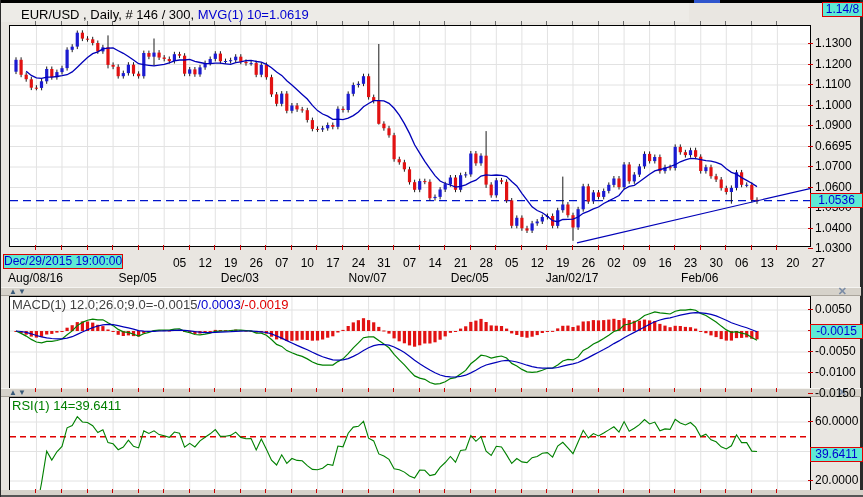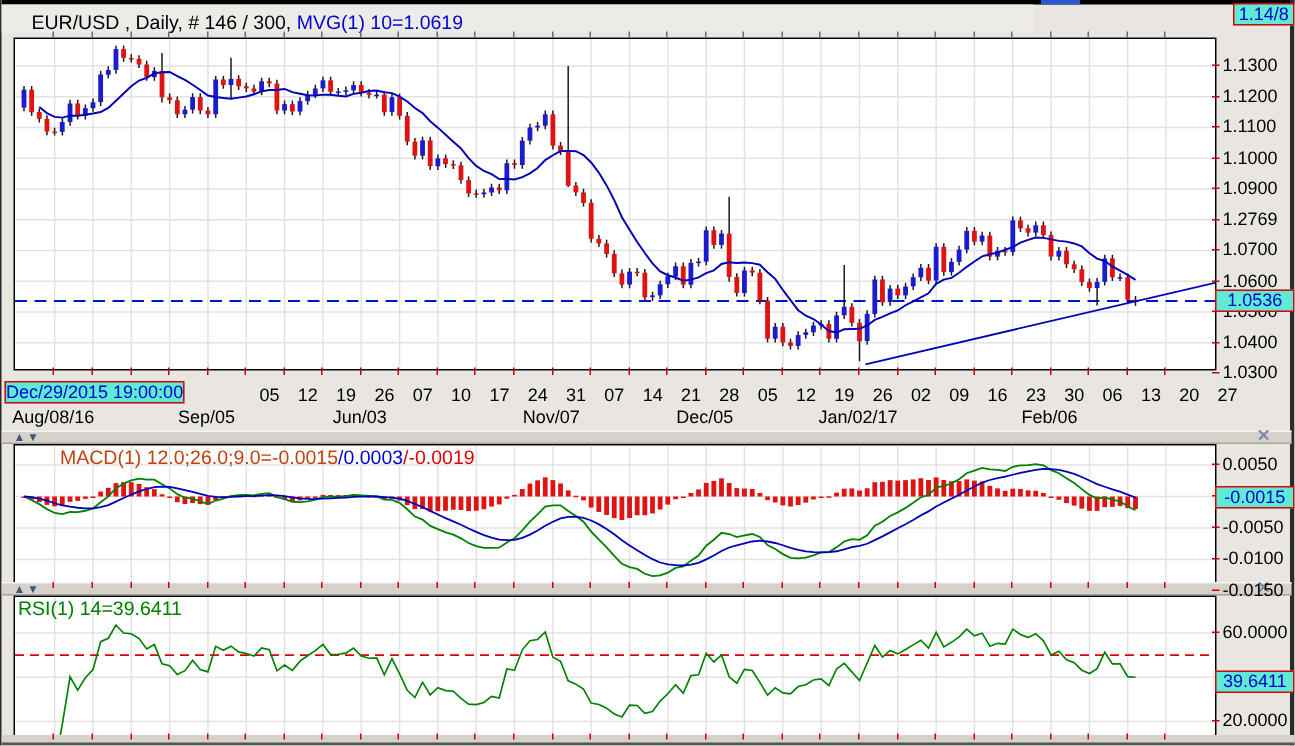--- a/index.html
+++ b/index.html
@@ -572,21 +572,21 @@
         <rect x="719.8" y="34.0" width="3.2" height="9.6" fill="#e11212"></rect>
         <rect x="724.9" y="34.0" width="3.2" height="7.1" fill="#e11212"></rect>
         <rect x="730.0" y="34.0" width="3.2" height="6.9" fill="#e11212"></rect>
         <rect x="735.1" y="34.0" width="3.2" height="6.4" fill="#e11212"></rect>
         <rect x="740.2" y="34.0" width="3.2" height="7.8" fill="#e11212"></rect>
         <rect x="745.4" y="34.0" width="3.2" height="8.3" fill="#e11212"></rect>
         <polyline points="6.0,34.0 11.1,36.4 16.2,39.1 21.3,42.4 26.4,45.0 31.6,45.8 36.7,44.3 41.8,44.4 46.9,43.5 52.0,42.0 57.1,37.8 62.2,33.9 67.3,28.6 72.4,25.4 77.5,23.2 82.7,22.1 87.8,22.8 92.9,22.8 98.0,25.8 103.1,28.6 108.2,32.4 113.3,34.8 118.4,35.4 123.5,37.2 128.6,39.1 133.8,36.7 138.9,35.4 144.0,33.7 149.1,33.1 154.2,33.0 159.3,33.2 164.4,32.2 169.5,31.8 174.6,34.4 179.7,35.7 184.9,37.5 190.0,37.8 195.1,37.2 200.2,36.1 205.3,34.3 210.4,34.1 215.5,34.0 220.6,33.7 225.7,33.0 230.8,33.2 236.0,33.6 241.1,33.9 246.2,36.1 251.3,36.2 256.4,38.2 261.5,42.5 266.6,47.4 271.7,49.4 276.8,53.6 281.9,55.8 287.1,57.9 292.2,59.4 297.3,61.9 302.4,65.0 307.5,67.1 312.6,68.2 317.7,68.2 322.8,68.1 327.9,64.6 333.0,61.8 338.2,56.6 343.3,50.8 348.4,45.9 353.5,40.7 358.6,39.9 363.7,39.9 368.8,43.6 373.9,47.0 379.0,50.8 384.1,57.4 389.3,62.8 394.4,67.9 399.5,73.6 404.6,78.9 409.7,81.1 414.8,82.3 419.9,85.5 425.0,87.1 430.1,86.6 435.2,84.8 440.4,81.6 445.5,80.6 450.6,76.9 455.7,73.4 460.8,66.8 465.9,62.8 471.0,58.2 476.1,59.0 481.2,61.1 486.3,59.9 491.5,59.0 496.6,61.0 501.7,66.4 506.8,69.0 511.9,72.4 517.0,74.9 522.1,75.3 527.2,74.8 532.3,73.2 537.4,71.3 542.6,71.0 547.7,67.9 552.8,64.0 557.9,62.4 563.0,62.9 568.1,59.9 573.2,53.5 578.3,50.8 583.4,47.0 588.5,44.6 593.7,41.6 598.8,38.2 603.9,34.5 609.0,32.9 614.1,28.0 619.2,27.0 624.3,25.2 629.4,22.5 634.5,18.5 639.6,16.7 644.8,14.9 649.9,15.9 655.0,16.3 660.1,17.0 665.2,14.2 670.3,13.2 675.4,13.1 680.5,12.4 685.6,13.2 690.7,16.4 695.9,18.5 701.0,21.8 706.1,25.0 711.2,29.1 716.3,32.9 721.4,35.3 726.5,34.6 731.6,36.1 736.7,37.2 741.8,40.5 747.0,43.2" fill="none" stroke="#008000" stroke-width="1.2"></polyline>
         <polyline points="6.0,34.0 11.1,34.5 16.2,35.4 21.3,36.8 26.4,38.5 31.6,39.9 36.7,40.8 41.8,41.5 46.9,41.9 52.0,41.9 57.1,41.1 62.2,39.7 67.3,37.4 72.4,35.0 77.5,32.7 82.7,30.6 87.8,29.0 92.9,27.8 98.0,27.4 103.1,27.6 108.2,28.6 113.3,29.8 118.4,30.9 123.5,32.2 128.6,33.6 133.8,34.2 138.9,34.4 144.0,34.3 149.1,34.0 154.2,33.8 159.3,33.7 164.4,33.4 169.5,33.1 174.6,33.3 179.7,33.8 184.9,34.6 190.0,35.2 195.1,35.6 200.2,35.7 205.3,35.4 210.4,35.2 215.5,34.9 220.6,34.7 225.7,34.3 230.8,34.1 236.0,34.0 241.1,34.0 246.2,34.4 251.3,34.8 256.4,35.5 261.5,36.9 266.6,39.0 271.7,41.1 276.8,43.6 281.9,46.0 287.1,48.4 292.2,50.6 297.3,52.8 302.4,55.3 307.5,57.6 312.6,59.7 317.7,61.4 322.8,62.8 327.9,63.1 333.0,62.9 338.2,61.6 343.3,59.4 348.4,56.7 353.5,53.5 358.6,50.8 363.7,48.6 368.8,47.6 373.9,47.5 379.0,48.2 384.1,50.0 389.3,52.6 394.4,55.6 399.5,59.2 404.6,63.2 409.7,66.7 414.8,69.9 419.9,73.0 425.0,75.8 430.1,78.0 435.2,79.3 440.4,79.8 445.5,80.0 450.6,79.4 455.7,78.2 460.8,75.9 465.9,73.3 471.0,70.3 476.1,68.0 481.2,66.6 486.3,65.3 491.5,64.0 496.6,63.4 501.7,64.0 506.8,65.0 511.9,66.5 517.0,68.2 522.1,69.6 527.2,70.6 532.3,71.1 537.4,71.2 542.6,71.1 547.7,70.5 552.8,69.2 557.9,67.8 563.0,66.9 568.1,65.5 573.2,63.1 578.3,60.6 583.4,57.9 588.5,55.2 593.7,52.5 598.8,49.7 603.9,46.6 609.0,43.9 614.1,40.7 619.2,38.0 624.3,35.4 629.4,32.8 634.5,30.0 639.6,27.3 644.8,24.8 649.9,23.0 655.0,21.7 660.1,20.8 665.2,19.5 670.3,18.2 675.4,17.2 680.5,16.2 685.6,15.6 690.7,15.8 695.9,16.3 701.0,17.4 706.1,18.9 711.2,21.0 716.3,23.3 721.4,25.7 726.5,27.5 731.6,29.2 736.7,30.8 741.8,32.8 747.0,34.8" fill="none" stroke="#0000b8" stroke-width="1.2"></polyline>
       </svg>
   </div>
-  <div class="panel-header" style="left:11px;top:297px;"><span style="color:#c2410c;margin-left:28px;">MACD(1) 12.0;26.0;9.0=-0.0015</span><span style="color:#0000d0;">/0.0003</span><span style="color:#e00000;">/-0.0019</span></div>
+  <div class="panel-header" style="left:11px;top:297px;"><span style="color:#404040;">MACD(1) 12.0;26.0;9.0=-0.0015</span><span style="color:#0000d0;">/0.0003</span><span style="color:#e00000;">/-0.0019</span></div>
   <div class="badge" style="left:809px;top:324px;width:51px;height:13px;">-0.0015</div>
 
   <div class="splitter" style="top:388px;">
     <span class="split-arrows">▲▼</span>
     <span class="split-close">✕</span>
   </div>
 
   <div class="plot" style="left:8px;top:397px;width:800px;height:92px;">
     <svg id="svg-rsi" width="800" height="92" viewBox="0 0 800 92">
         <line x1="0" x2="800" y1="24" y2="24" stroke="#e2e2e2" stroke-width="1"></line>
@@ -633,21 +633,21 @@
 <div class="axis-label" style="left: 814px; top: 36px;">1.1300</div>
     <div class="axis-tick" style="left: 807px; top: 43px;"></div>
     <div class="axis-label" style="left: 814px; top: 56.5px;">1.1200</div>
     <div class="axis-tick" style="left: 807px; top: 63.5px;"></div>
     <div class="axis-label" style="left: 814px; top: 77px;">1.1100</div>
     <div class="axis-tick" style="left: 807px; top: 84px;"></div>
     <div class="axis-label" style="left: 814px; top: 97.5px;">1.1000</div>
     <div class="axis-tick" style="left: 807px; top: 104.5px;"></div>
     <div class="axis-label" style="left: 814px; top: 118px;">1.0900</div>
     <div class="axis-tick" style="left: 807px; top: 125px;"></div>
-    <div class="axis-label" style="left: 814px; top: 138.5px;">1.2769</div>
+    <div class="axis-label" style="left: 814px; top: 138.5px;">0.6695</div>
     <div class="axis-tick" style="left: 807px; top: 145.5px;"></div>
     <div class="axis-label" style="left: 814px; top: 159px;">1.0700</div>
     <div class="axis-tick" style="left: 807px; top: 166px;"></div>
     <div class="axis-label" style="left: 814px; top: 179.5px;">1.0600</div>
     <div class="axis-tick" style="left: 807px; top: 186.5px;"></div>
     <div class="axis-label" style="left: 814px; top: 200px;">1.0500</div>
     <div class="axis-tick" style="left: 807px; top: 207px;"></div>
     <div class="axis-label" style="left: 814px; top: 220.5px;">1.0400</div>
     <div class="axis-tick" style="left: 807px; top: 227.5px;"></div>
     <div class="axis-label" style="left: 814px; top: 241px;">1.0300</div>
@@ -687,21 +687,21 @@
     <div class="day-label" style="left: 584.54px;">09</div>
     <div class="day-label" style="left: 610.09px;">16</div>
     <div class="day-label" style="left: 635.64px;">23</div>
     <div class="day-label" style="left: 661.19px;">30</div>
     <div class="day-label" style="left: 686.74px;">06</div>
     <div class="day-label" style="left: 712.29px;">13</div>
     <div class="day-label" style="left: 737.84px;">20</div>
     <div class="day-label" style="left: 763.39px;">27</div>
     <div class="month-label" style="left: -5.56px;">Aug/08/16</div>
     <div class="month-label" style="left: 96.64px;">Sep/05</div>
-    <div class="month-label" style="left: 198.84px;">Jun/03</div>
+    <div class="month-label" style="left: 198.84px;">Dec/03</div>
     <div class="month-label" style="left: 326.59px;">Nov/07</div>
     <div class="month-label" style="left: 428.79px;">Dec/05</div>
     <div class="month-label" style="left: 530.99px;">Jan/02/17</div>
     <div class="month-label" style="left: 658.74px;">Feb/06</div>
     <div class="toptick" style="left: 34.44px; top: 21px; height: 4px;"></div>
     <div class="xtick" style="left: 34.44px; top: 245px; height: 5px;"></div>
     <div class="xtick" style="left: 34.44px; top: 388px; height: 4px;"></div>
     <div class="xtick" style="left: 34.44px; top: 489px; height: 4px;"></div>
     <div class="toptick" style="left: 59.99px; top: 21px; height: 4px;"></div>
     <div class="xtick" style="left: 59.99px; top: 245px; height: 5px;"></div>

